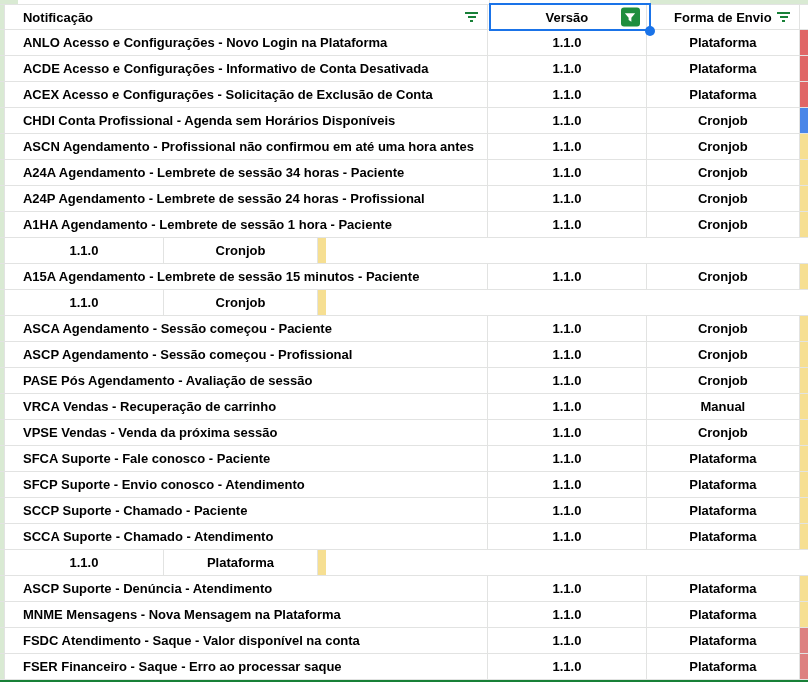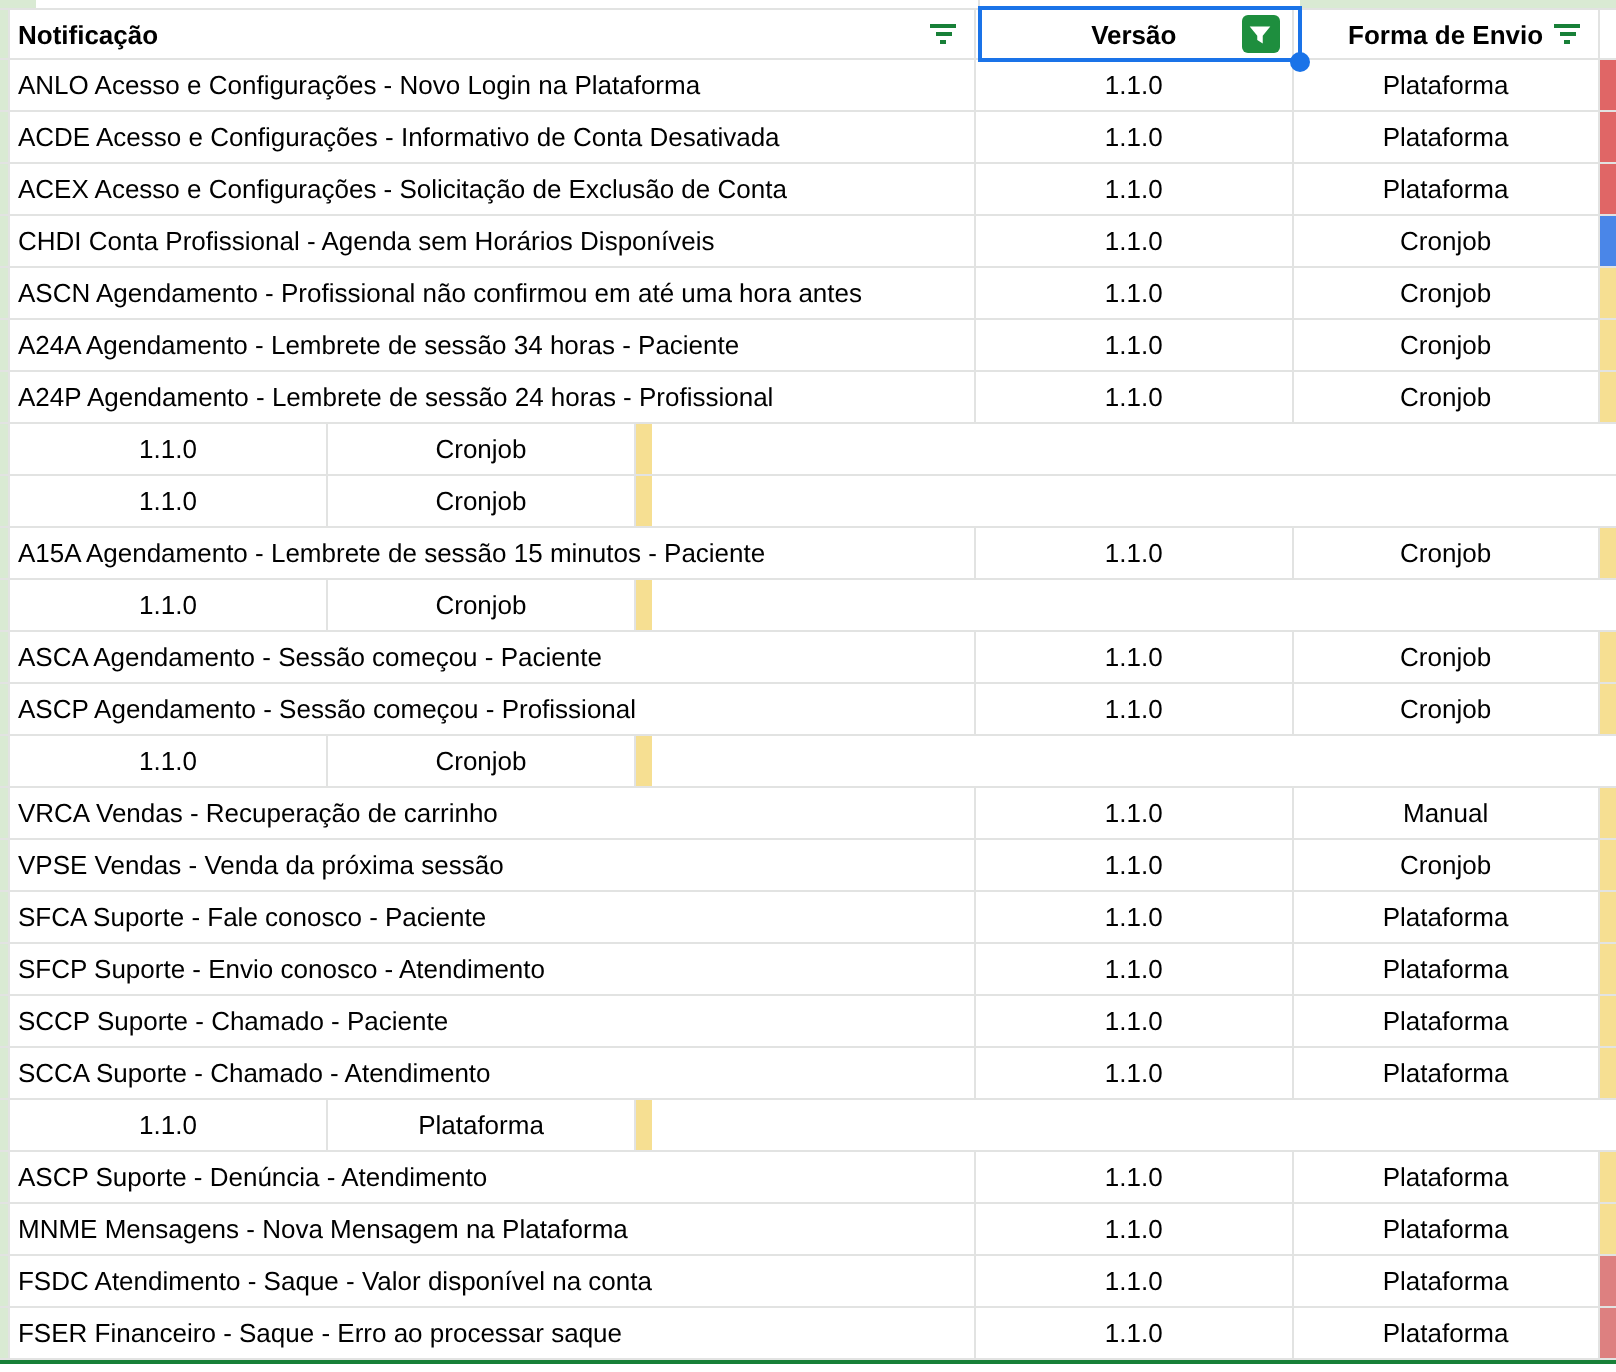--- a/index.html
+++ b/index.html
@@ -14,25 +14,25 @@
   }
   .sheet{position:relative;width:808px;height:686px;background:#fff;}
 
   
   .sliver{display:flex;height:4px;width:808px;}
   .sliver .s1{width:18px;background:var(--lightgreen);}
   .sliver .s2{width:472px;background:#fff;border-right:1px solid var(--grid);box-sizing:border-box;}
   .sliver .s3{width:160px;}
   .sliver .s4{width:158px;background:var(--lightgreen);}
 
-  .hrow,.row{display:flex;height:26px;box-sizing:border-box;border-bottom:1px solid var(--grid);}
+  .hrow,.row{display:flex;height:26px;box-sizing:border-box;border-bottom:1px solid var(--grid);font-weight:bold;}
   .hrow{border-top:1px solid var(--grid);font-weight:bold;}
   .cell{box-sizing:border-box;height:100%;display:flex;align-items:center;border-right:1px solid var(--grid);overflow:hidden;white-space:nowrap;}
   .strip{width:5px;background:var(--lightgreen);}
-  .notif{width:485px;padding-left:4px;justify-content:flex-start;position:relative;}
+  .notif{width:485px;padding-left:18px;justify-content:flex-start;position:relative;}
   .versao{width:159px;justify-content:center;position:relative;}
   .forma{width:154px;justify-content:center;position:relative;}
   .band{width:8px;border-right:none;}
 
   
   .ficon{position:absolute;right:9px;top:50%;transform:translateY(-50%);
     display:flex;flex-direction:column;align-items:center;gap:2px;cursor:pointer;}
   .ficon i{display:block;height:2px;background:var(--darkgreen);}
   .ficon .b1{width:13px}.ficon .b2{width:8px}.ficon .b3{width:3px}
 
@@ -136,20 +136,21 @@
       </div>
       <div class="row">
         <div class="cell strip"></div>
         <div class="cell notif">A24P Agendamento - Lembrete de sessão 24 horas - Profissional</div>
         <div class="cell versao">1.1.0</div>
         <div class="cell forma">Cronjob</div>
         <div class="cell band" style="background: rgb(246, 223, 146);"></div>
       </div>
       <div class="row">
         <div class="cell strip"></div>
+        <div class="cell notif">A1HA Agendamento - Lembrete de sessão 1 hora - Paciente</div>
         <div class="cell versao">1.1.0</div>
         <div class="cell forma">Cronjob</div>
         <div class="cell band" style="background: rgb(246, 223, 146);"></div>
       </div>
       <div class="row">
         <div class="cell strip"></div>
         <div class="cell versao">1.1.0</div>
         <div class="cell forma">Cronjob</div>
         <div class="cell band" style="background: rgb(246, 223, 146);"></div>
       </div>
@@ -175,20 +176,21 @@
       </div>
       <div class="row">
         <div class="cell strip"></div>
         <div class="cell notif">ASCP Agendamento - Sessão começou - Profissional</div>
         <div class="cell versao">1.1.0</div>
         <div class="cell forma">Cronjob</div>
         <div class="cell band" style="background: rgb(246, 223, 146);"></div>
       </div>
       <div class="row">
         <div class="cell strip"></div>
+        <div class="cell notif">PASE Pós Agendamento - Avaliação de sessão</div>
         <div class="cell versao">1.1.0</div>
         <div class="cell forma">Cronjob</div>
         <div class="cell band" style="background: rgb(246, 223, 146);"></div>
       </div>
       <div class="row">
         <div class="cell strip"></div>
         <div class="cell notif">VRCA Vendas - Recuperação de carrinho</div>
         <div class="cell versao">1.1.0</div>
         <div class="cell forma">Manual</div>
         <div class="cell band" style="background: rgb(246, 223, 146);"></div>

